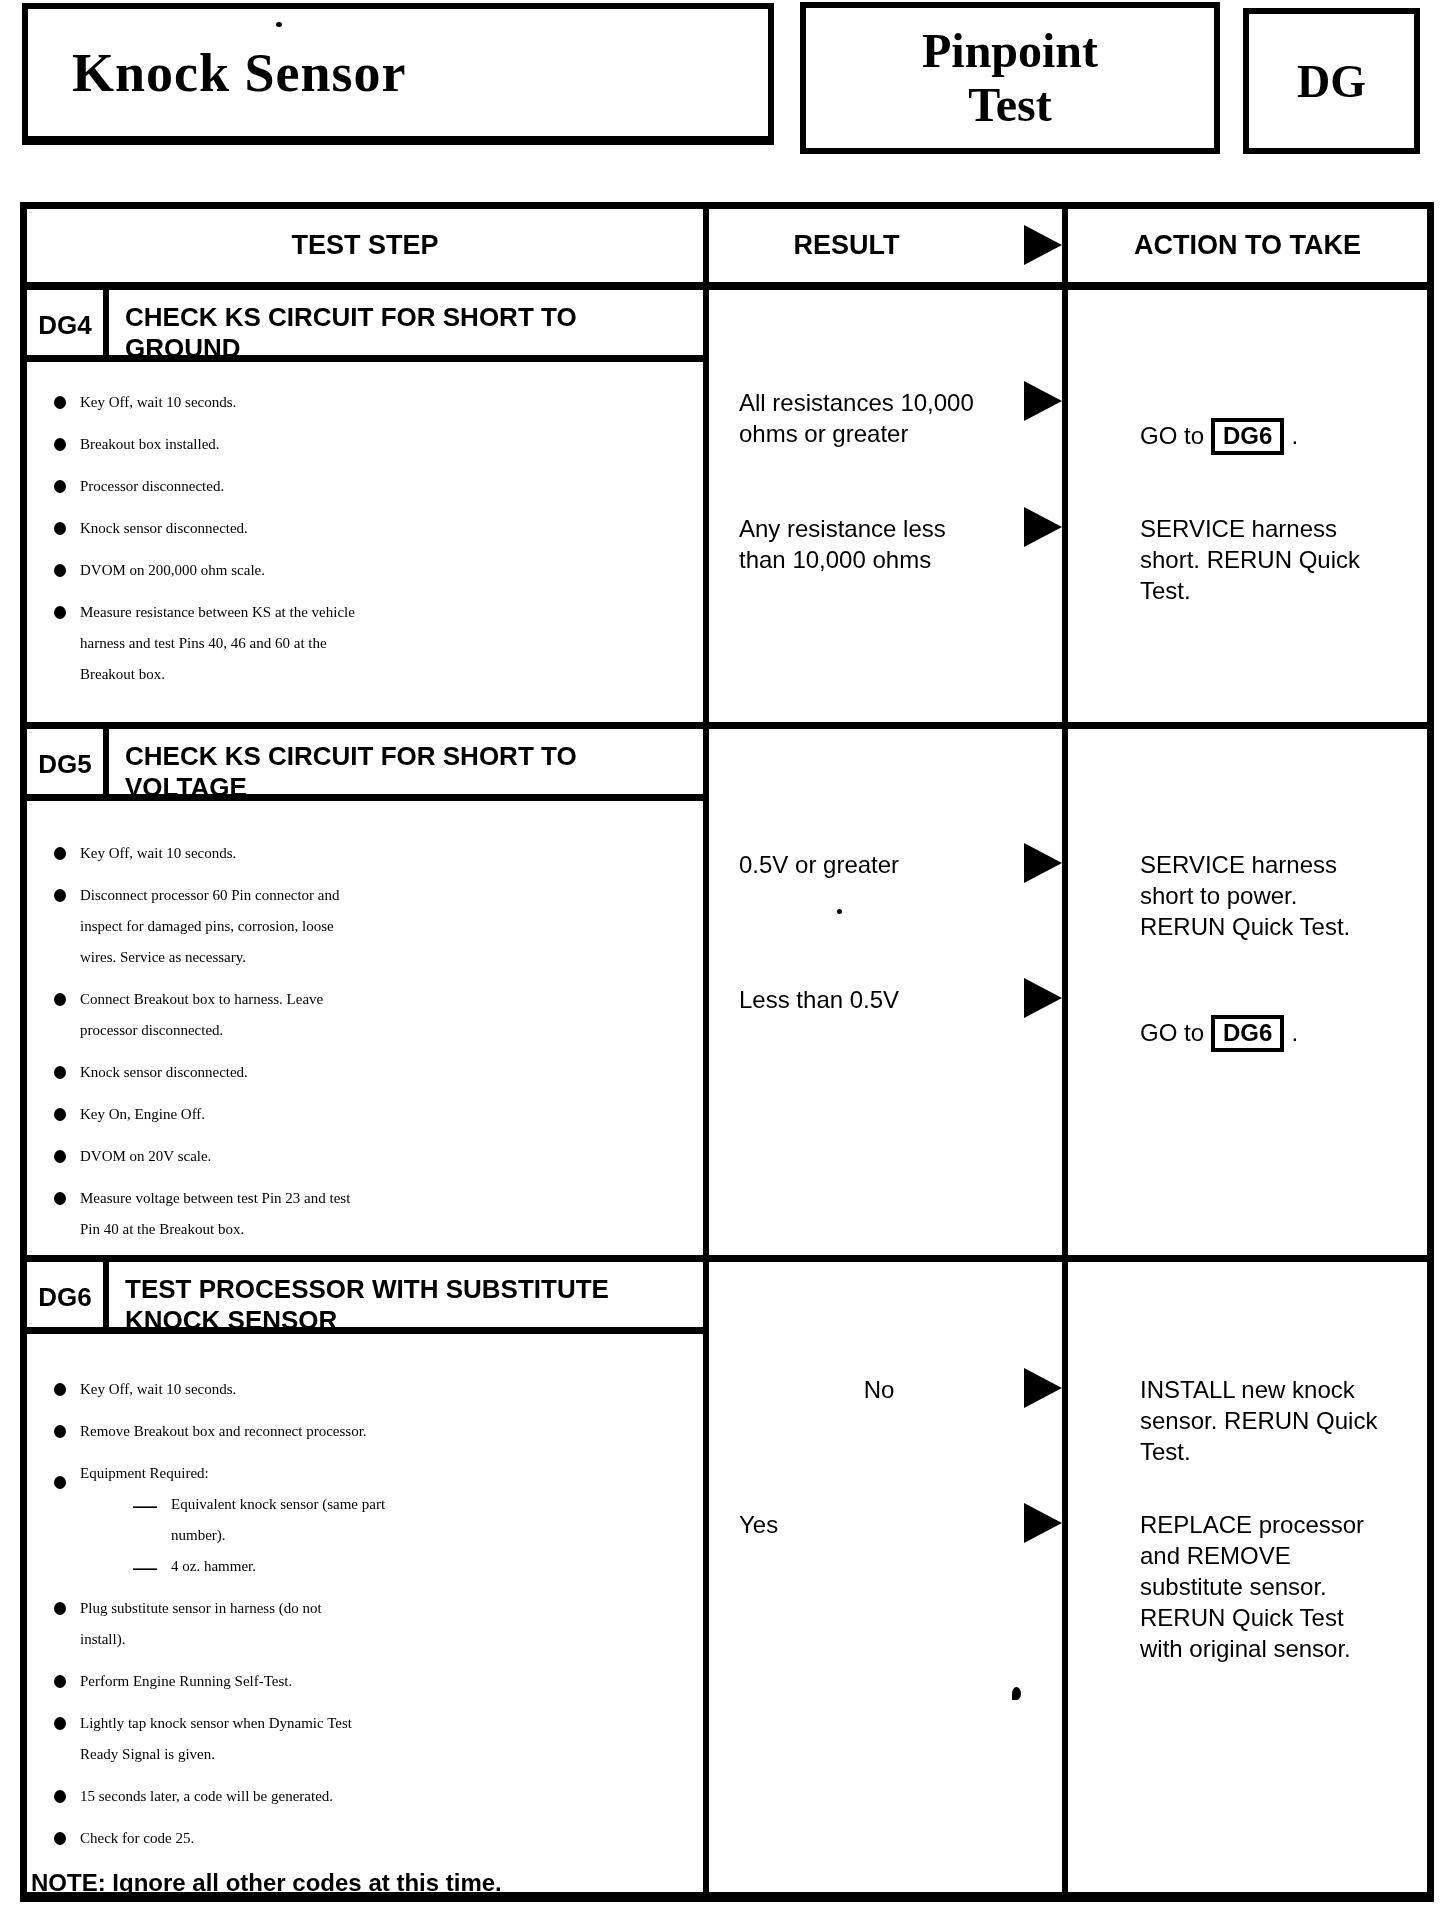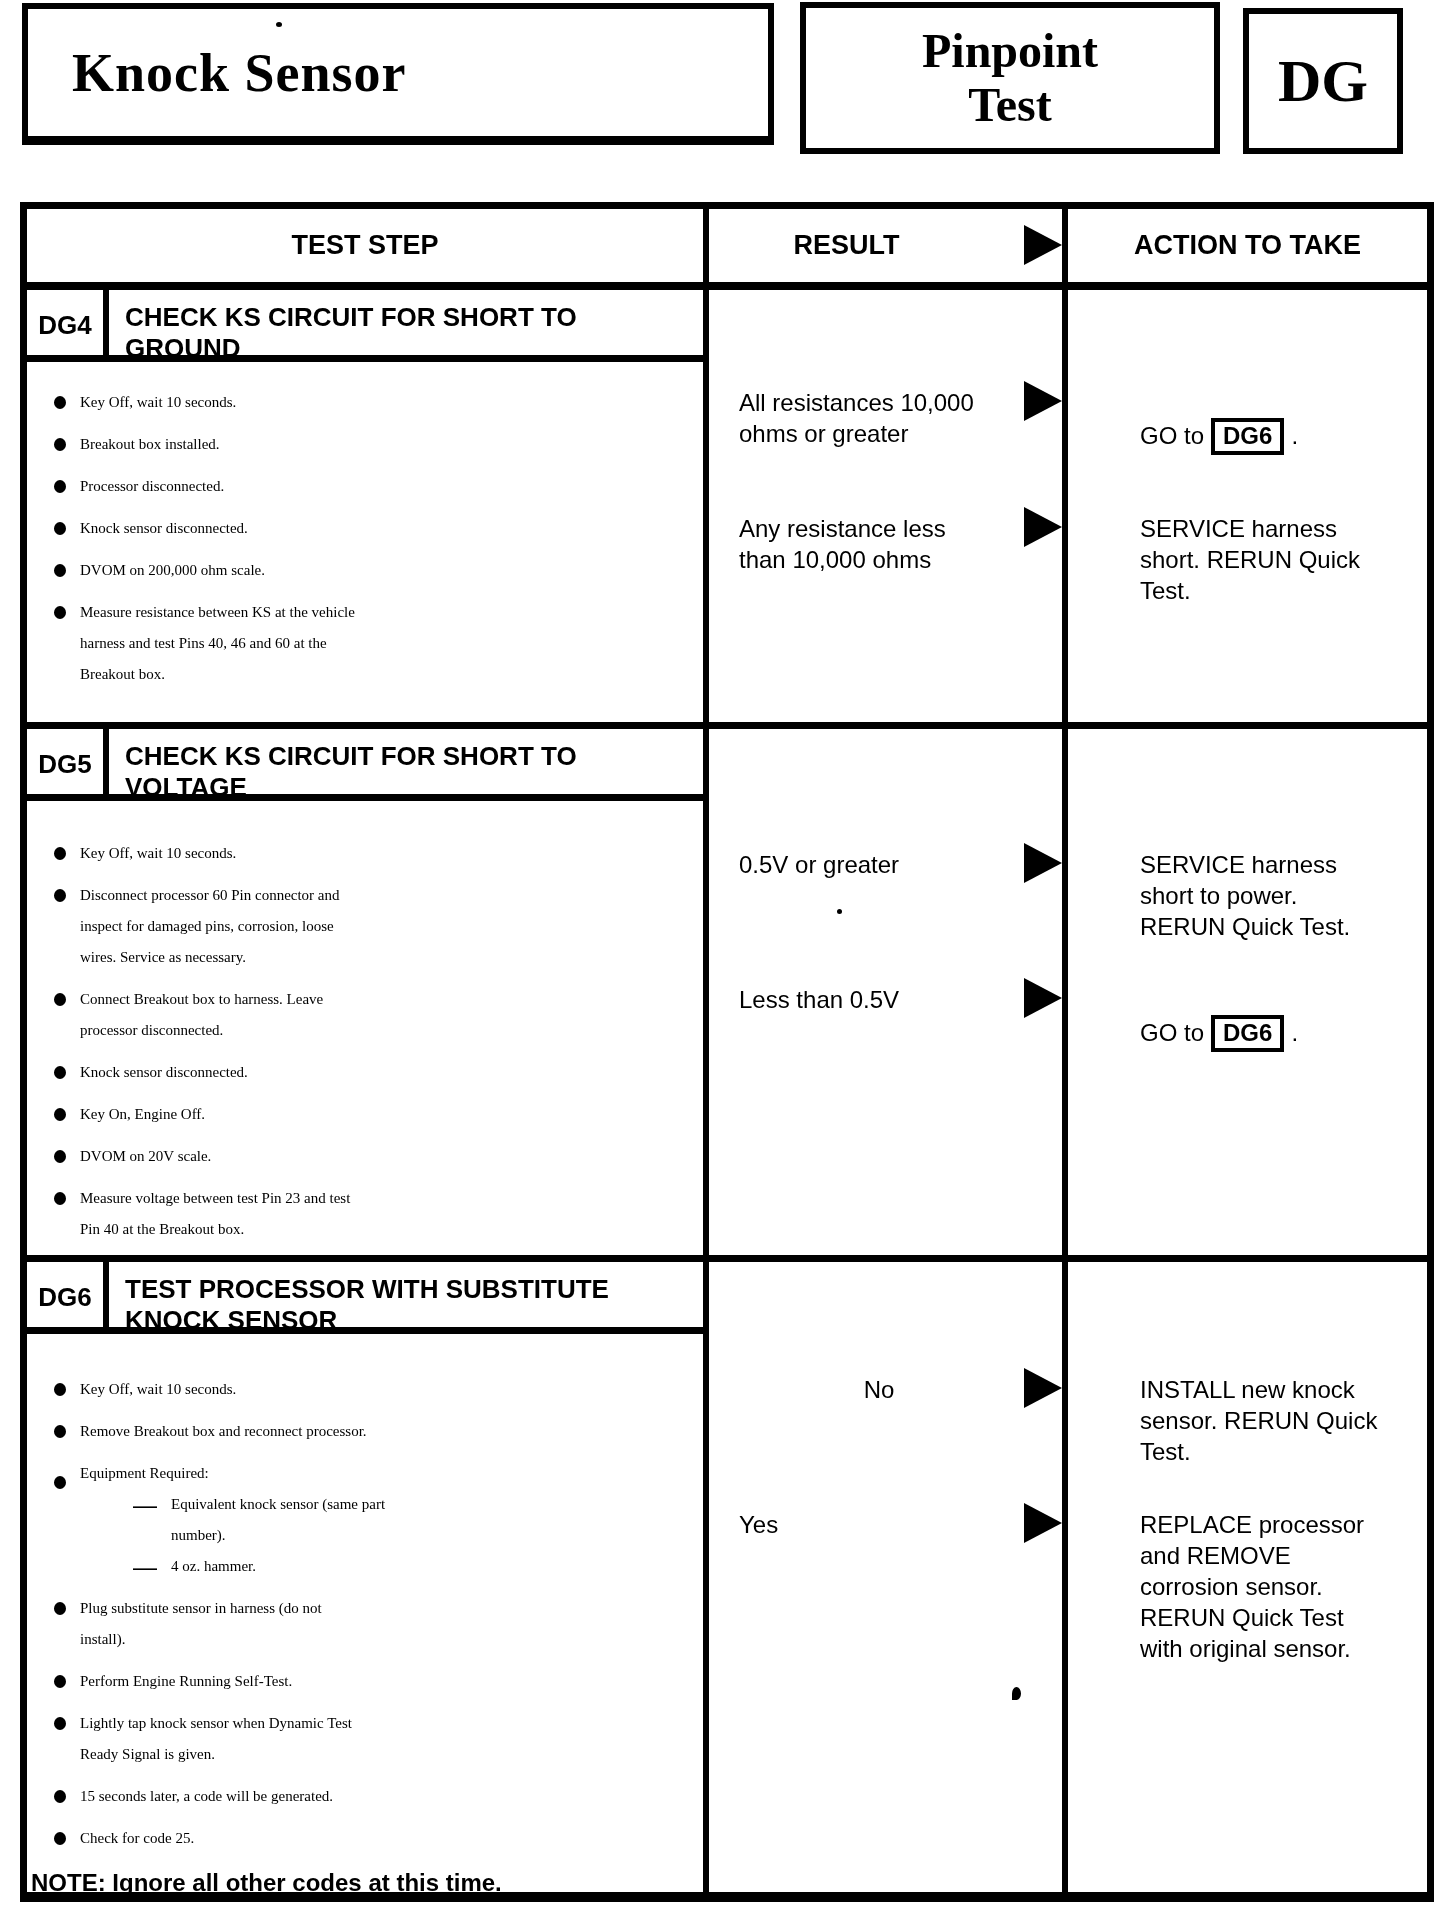--- a/index.html
+++ b/index.html
@@ -19,24 +19,24 @@
     font-family: "Liberation Serif", serif;
     font-weight: 700; font-size: 54px; letter-spacing: 1px;
   }
   .box-type {
     left: 800px; top: 2px; width: 420px; height: 152px;
     display: flex; flex-direction: column; align-items: center; justify-content: center;
     font-family: "Liberation Serif", serif;
     font-weight: 700; font-size: 48px; line-height: 1.12; 
   }
   .box-code {
-    left: 1243px; top: 8px; width: 160px; height: 146px;
+    left: 1243px; top: 8px; width: 177px; height: 146px;
     display: flex; align-items: center; justify-content: center;
     font-family: "Liberation Serif", serif;
-    font-weight: 700; font-size: 60px;
+    font-weight: 700; font-size: 46px;
   }
   
   .table {
     position: absolute; left: 20px; top: 202px;
     width: 1414px; height: 1700px;
     border: 7px solid #000; border-bottom-width: 10px;
     background: #fff;
   }
   .vline { position: absolute; top: 0; bottom: 0; width: 6px; background: #000; }
   .v1 { left: 676px; }
@@ -287,18 +287,18 @@
   </div>
   <div class="result-block" style="top:1165px;text-align:center;">No</div>
   <div class="arrow" style="top:1159px;"></div>
   <div class="action-block" style="top:1165px;">INSTALL new knock
 sensor. RERUN Quick
 Test.</div>
   <div class="result-block" style="top:1300px;">Yes</div>
   <div class="arrow" style="top:1294px;"></div>
   <div class="action-block" style="top:1300px;">REPLACE processor
 and REMOVE
-corrosion sensor.
+substitute sensor.
 RERUN Quick Test
 with original sensor.</div>
 
   <div class="speck speck2"></div>
 </div>
 
 </body></html>

